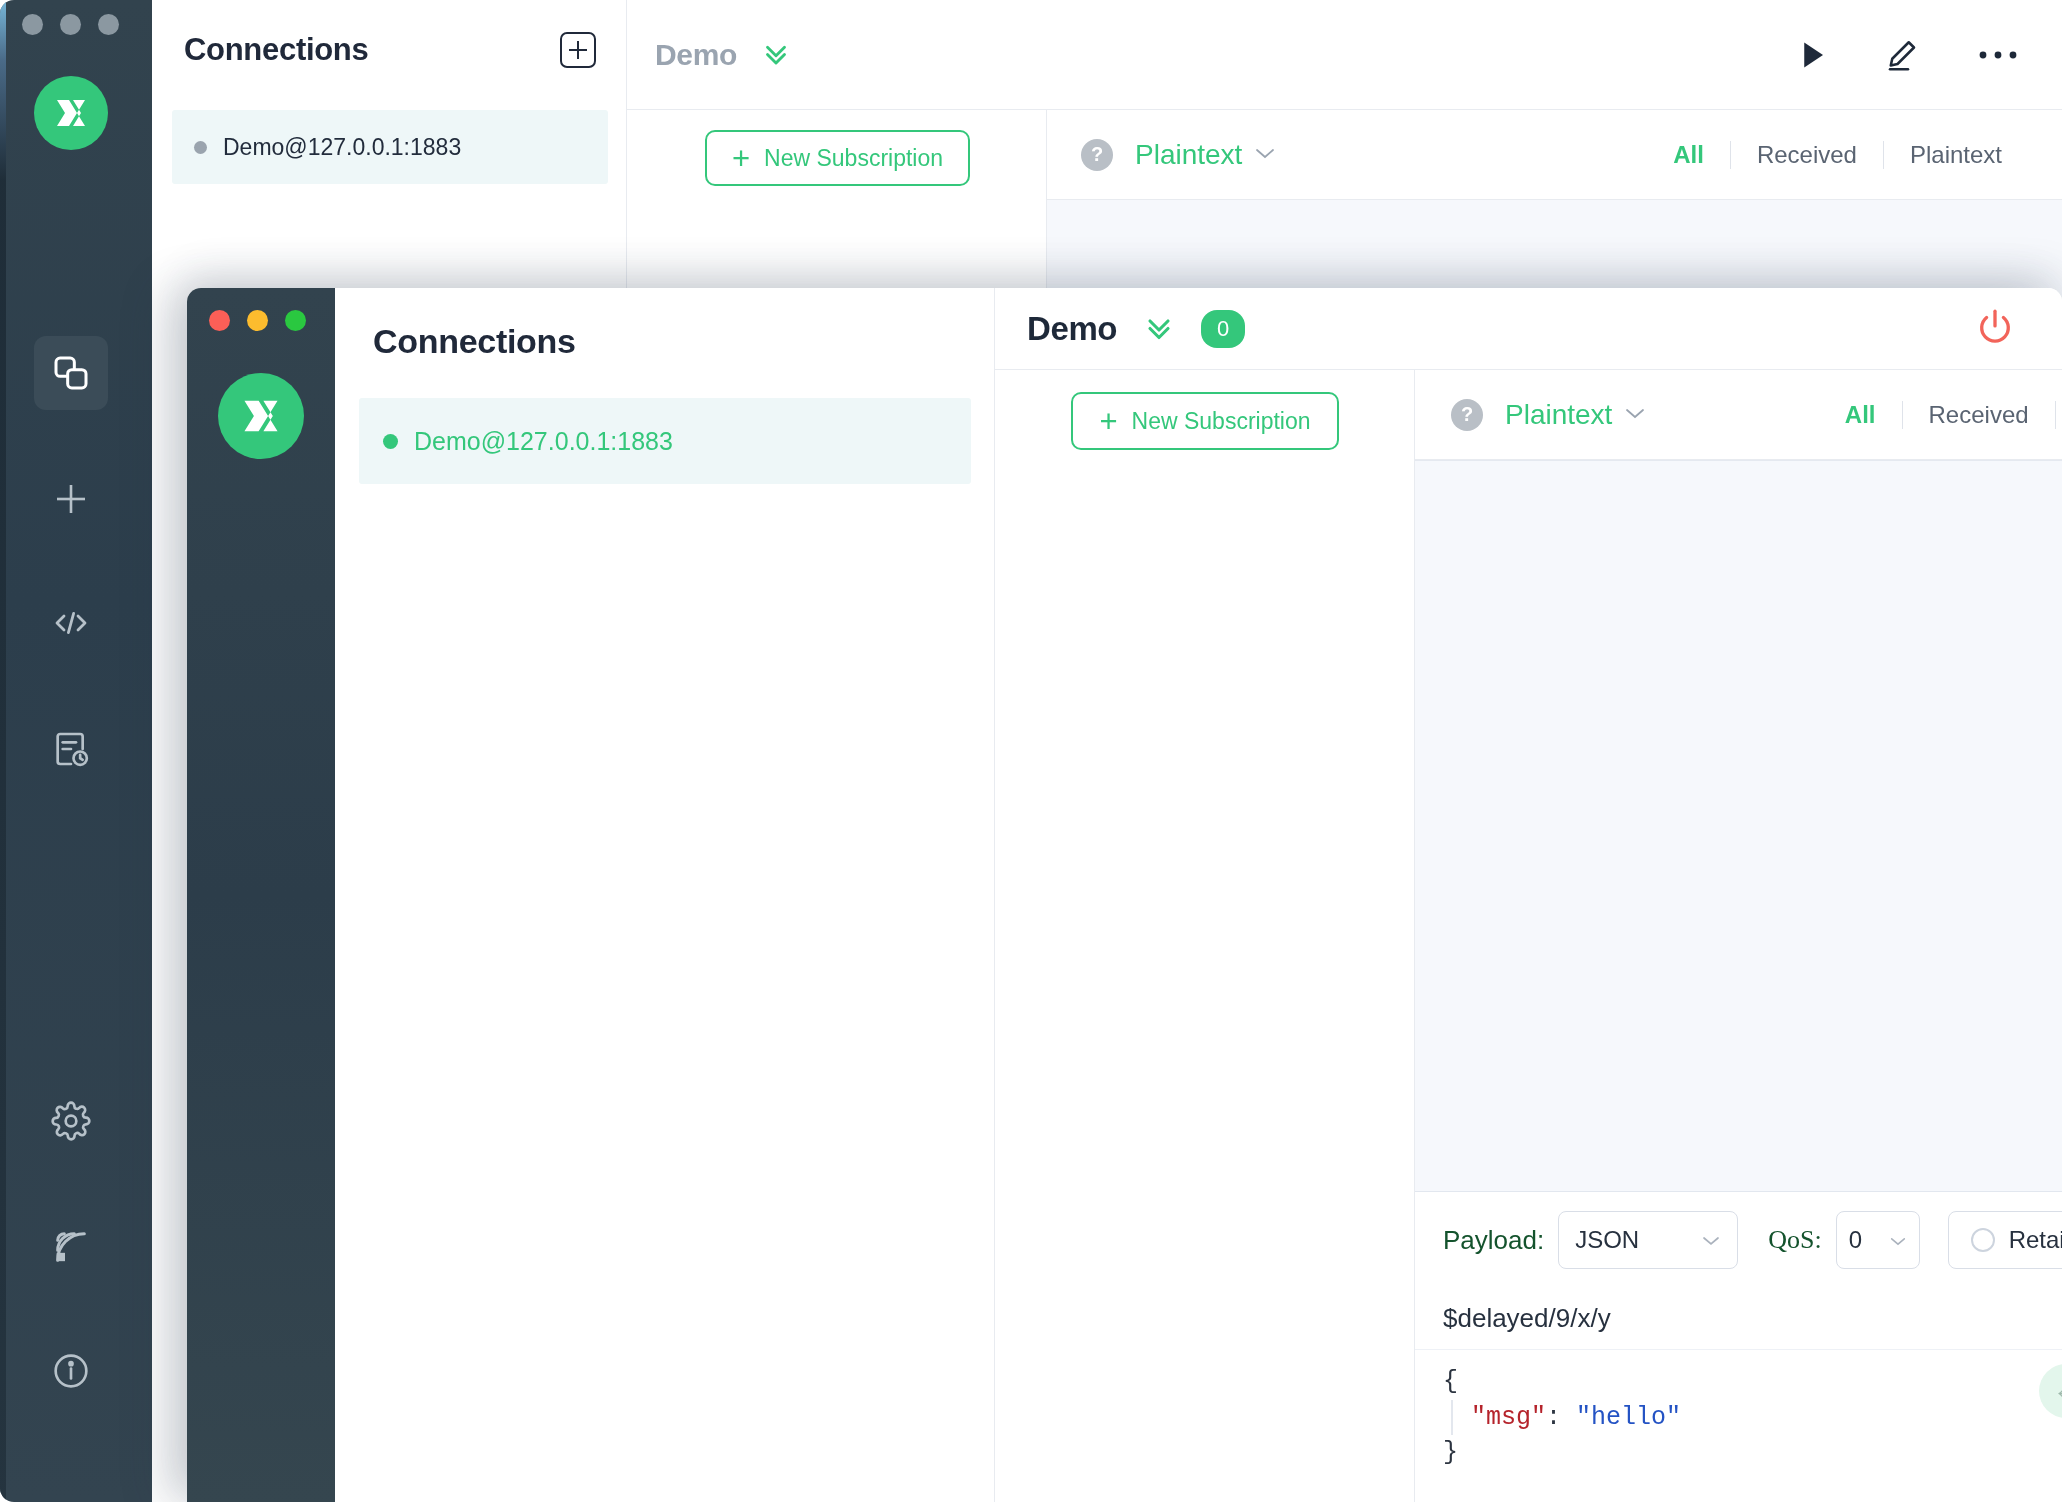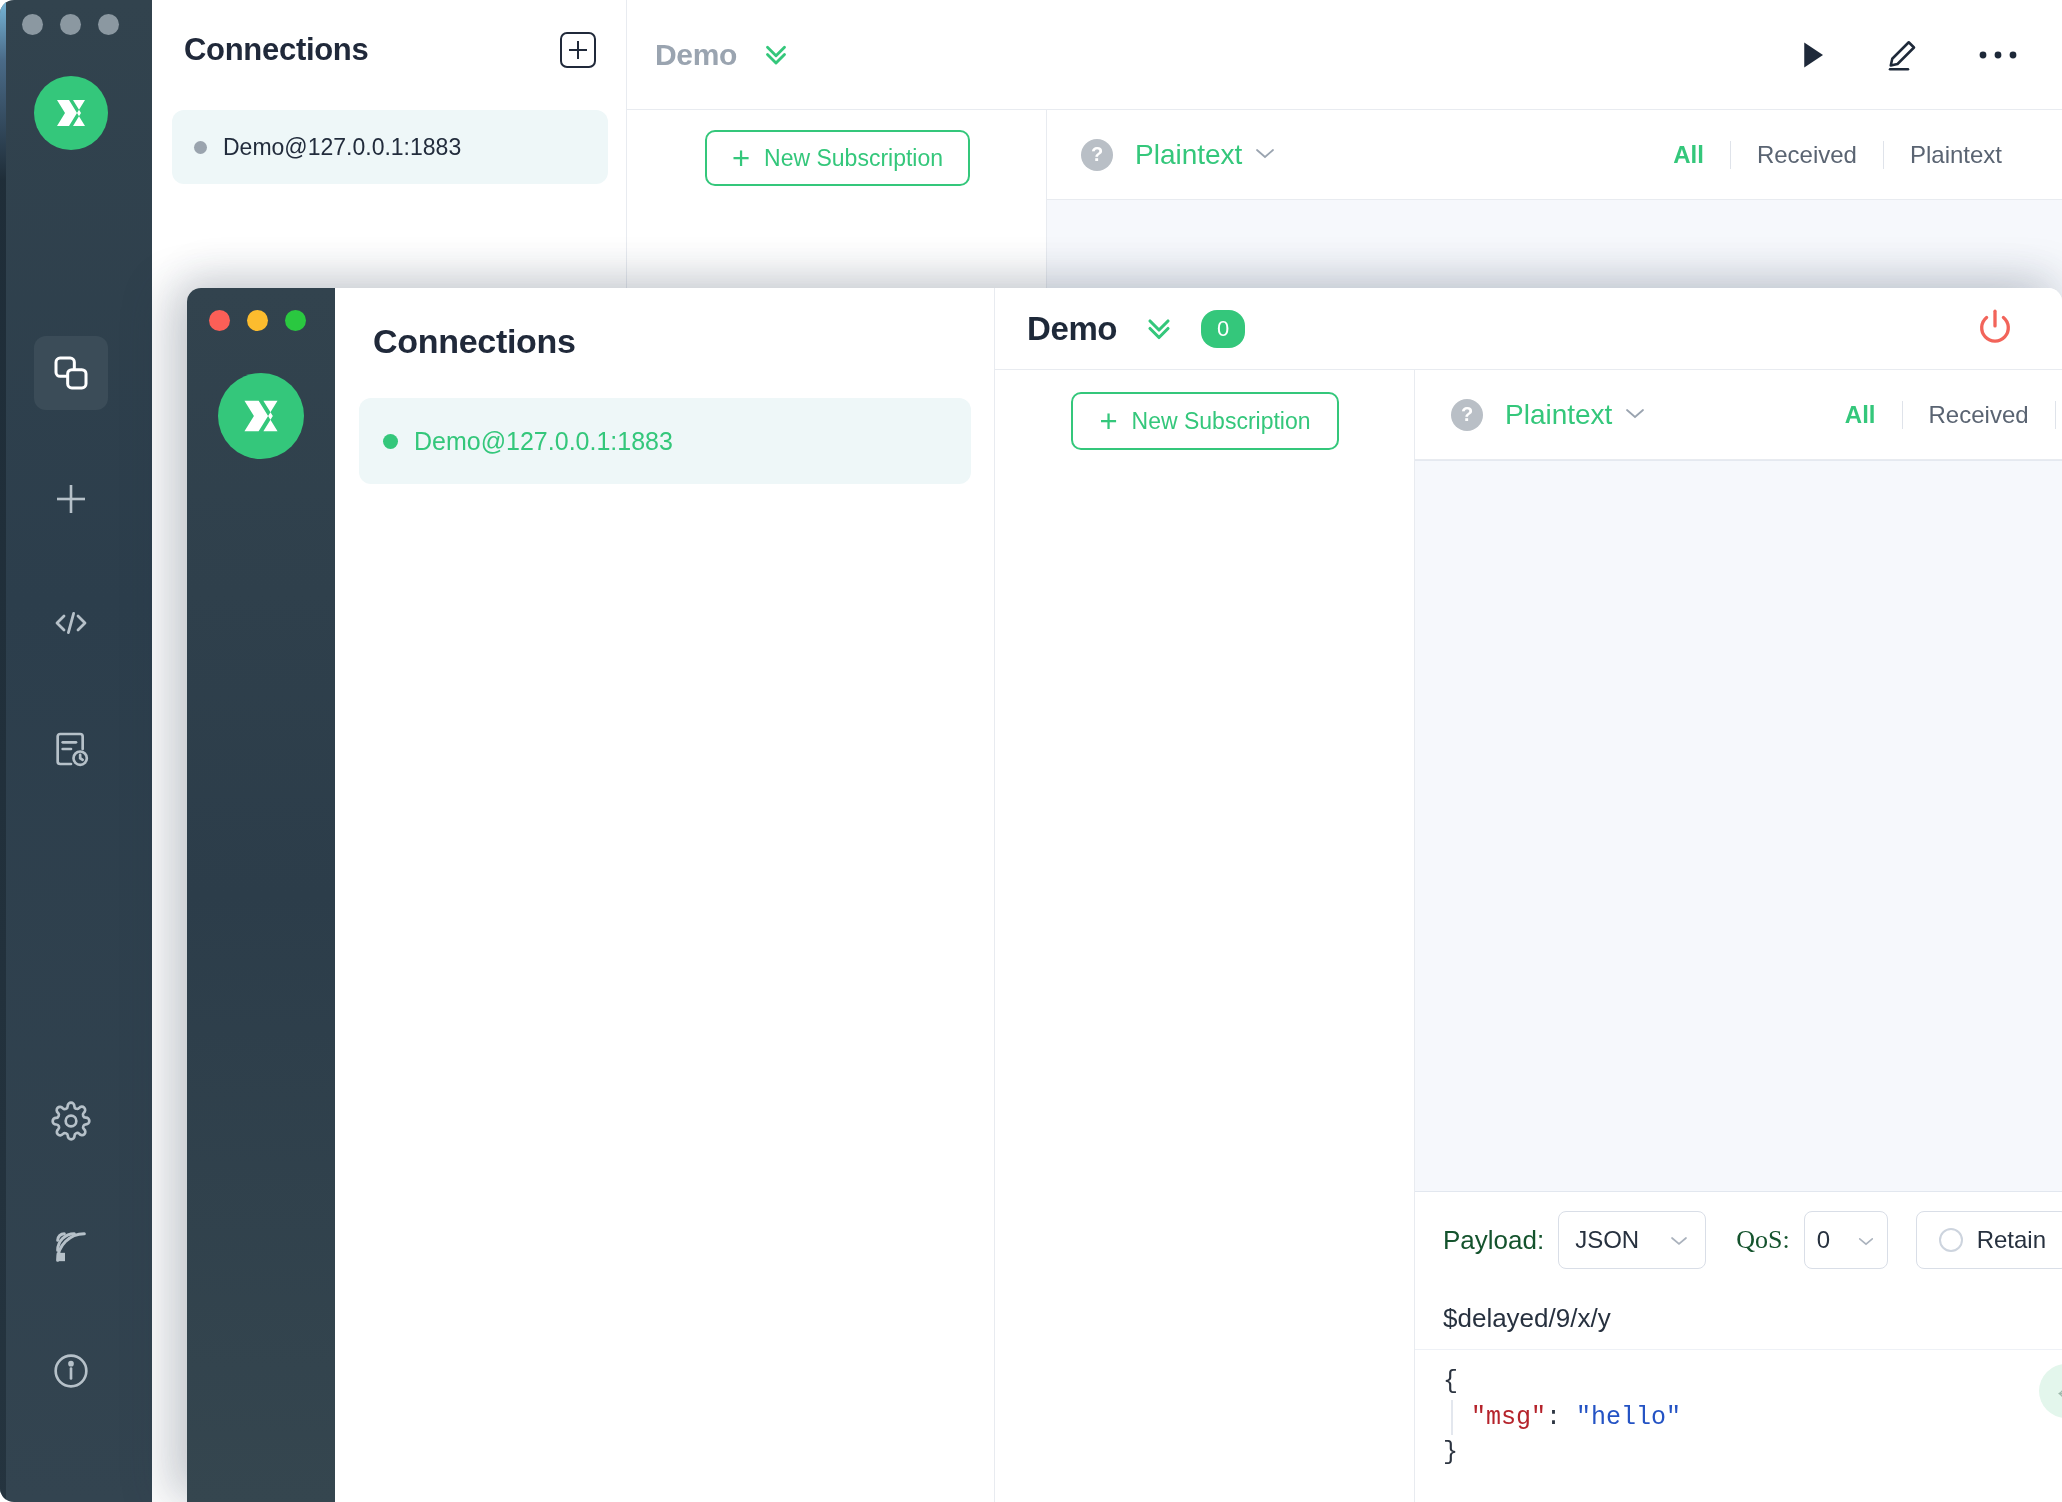--- a/index.html
+++ b/index.html
@@ -58,21 +58,21 @@
     display: flex; align-items: center; justify-content: center;
   }
   .plus-box:before {
     content:""; position:absolute; width:18px; height:2px; background:#20293a;
   }
   .plus-box:after {
     content:""; position:absolute; width:2px; height:18px; background:#20293a;
   }
   .conn-item {
     display: flex; align-items: center; gap: 16px;
-    border-radius: 12px;
+    border-radius: 3px;
     font-size: 23px;
     text-align: right;
   }
   .dot { width: 13px; height: 13px; border-radius: 50%; flex: none; }
   .dot-gray { background: #9aa4ae; }
   .dot-green { background: #34c77b; }
   .conn-name-dark { color: #222c3c; font-weight: 500; }
   .conn-name-green { color: #34c77b; font-weight: 500; }
 
   .bg-titlebar {
@@ -427,21 +427,21 @@
           <span class="sep"></span>
           <span>Published</span>
         </div>
       </div>
       <div class="fg-msg-list" style="width:834px;"></div>
     </div>
 
     <div class="pub-panel">
       <div class="pub-row1">
         <span class="pub-lbl">Payload:</span>
-        <div class="sel-box" style="width:148px;">
+        <div class="sel-box" style="width:180px;">
           <span>JSON</span>
           <span class="sel-chev">
             <svg width="20" height="12" viewBox="0 0 20 12" fill="none" stroke="#aab2bd" stroke-width="1.7" stroke-linecap="round">
                 <polyline points="3,3 10,9 17,3"></polyline>
               </svg>
           </span>
         </div>
         <span class="pub-lbl" style="margin-left:30px;font-family:Liberation Serif, serif;">QoS:</span>
         <div class="sel-box" style="width:84px; padding:0 12px;">
           <span>0</span>

